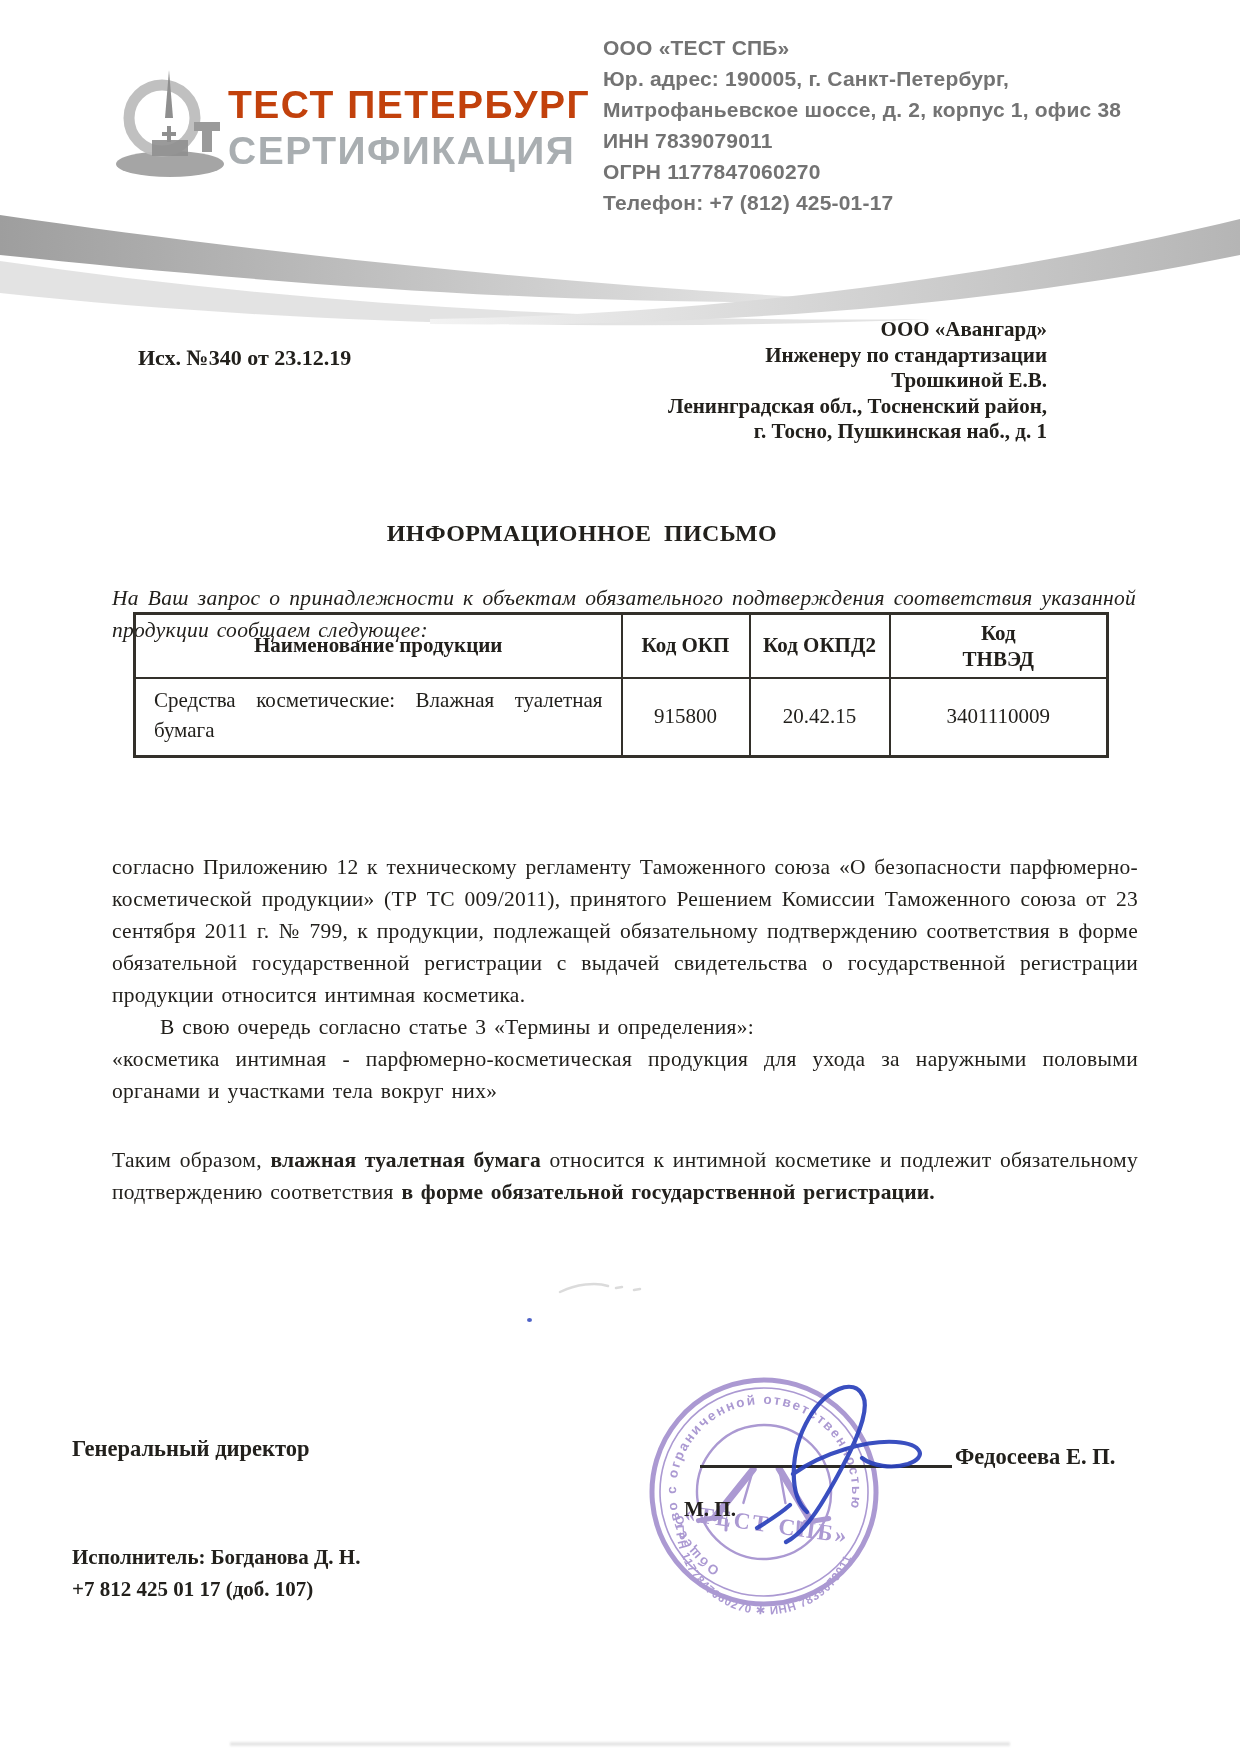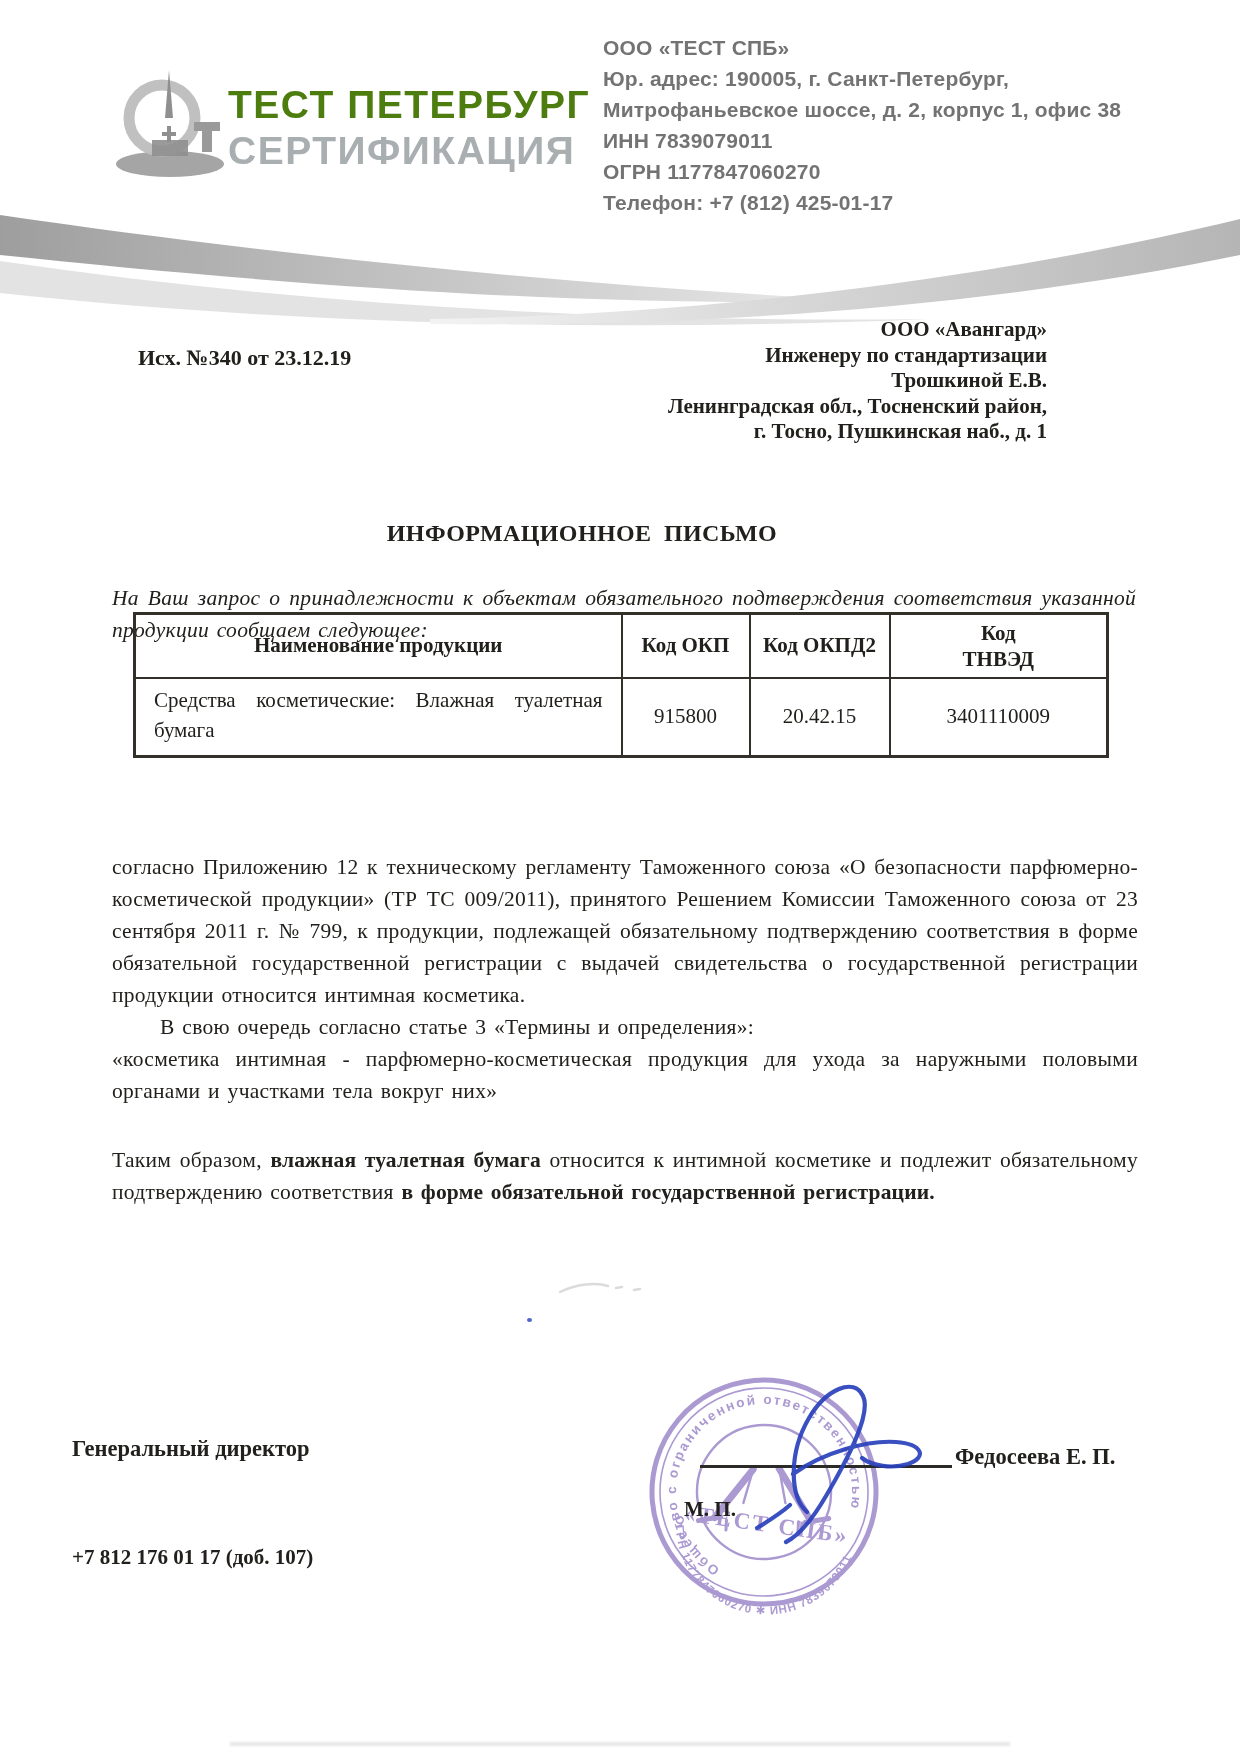--- a/index.html
+++ b/index.html
@@ -6,21 +6,21 @@
   html,body { background:#e9e9e9; }
   .page {
     position:relative; width:1240px; height:1753px; margin:0 auto;
     background:#ffffff; overflow:hidden;
     font-family:"Liberation Serif","DejaVu Serif",serif; color:#22201c;
   }
   .abs { position:absolute; }
 
   
   .logo-text { left:228px; top:82px; font-family:"Liberation Sans","DejaVu Sans",sans-serif; font-weight:700; line-height:46px; font-size:39px; letter-spacing:1.5px; }
-  .logo-line1 { color:#4d7c0f; }
+  .logo-line1 { color:#c2410c; }
   .logo-line2 { color:#a9aeb1; }
   .company-block { left:603px; top:32px; font-family:Liberation Sans, sans-serif; font-weight:700; font-size:21px; line-height:31px; color:#737373; letter-spacing:0.2px; }
 
   
   .ref-number { left:138px; top:345px; font-weight:700; font-size:22px; }
   .recipient { right:193px; top:317px; text-align:right; font-weight:700; font-size:21px; line-height:25.5px; }
 
   
   .doc-title { left:112px; top:520px; width:940px; text-align:center; font-weight:700; font-size:24px; letter-spacing:0.4px; word-spacing:6px; }
   .para { font-size:21.5px; line-height:32px; text-align:justify; letter-spacing:0.3px; word-spacing:2px; }
@@ -177,21 +177,22 @@
       <path d="M193,154 C224,132 268,120 296,122 C322,124 328,137 308,144 C292,149 272,146 262,138"></path>
       <path d="M157,208 C170,200 180,194 190,185"></path>
     </g>
   </svg>
 
   <div class="abs director-label">Генеральный директор</div>
   <div class="abs director-name">Федосеева Е. П.</div>
   <div class="abs mp-label">М. П.</div>
 
   <div class="abs executor">
-    <div>+7 812 176 01 17 (доб. 107)</div>
+    <div>Исполнитель: Богданова Д.  Н.</div>
+    <div>+7 812 425 01 17 (доб. 107)</div>
   </div>
 
   <svg class="abs pencil-smudge" style="left:556px;top:1272px;" width="110" height="30" viewBox="0 0 110 30">
     <path d="M4,20 C20,12 40,10 52,14 M60,16 L66,15 M78,18 L84,17" stroke="#9a9a9a" stroke-width="2.5" fill="none" stroke-linecap="round"></path>
   </svg>
   <div class="abs blue-speck"></div>
   <div class="abs scan-streak"></div>
 
 </div>
 

